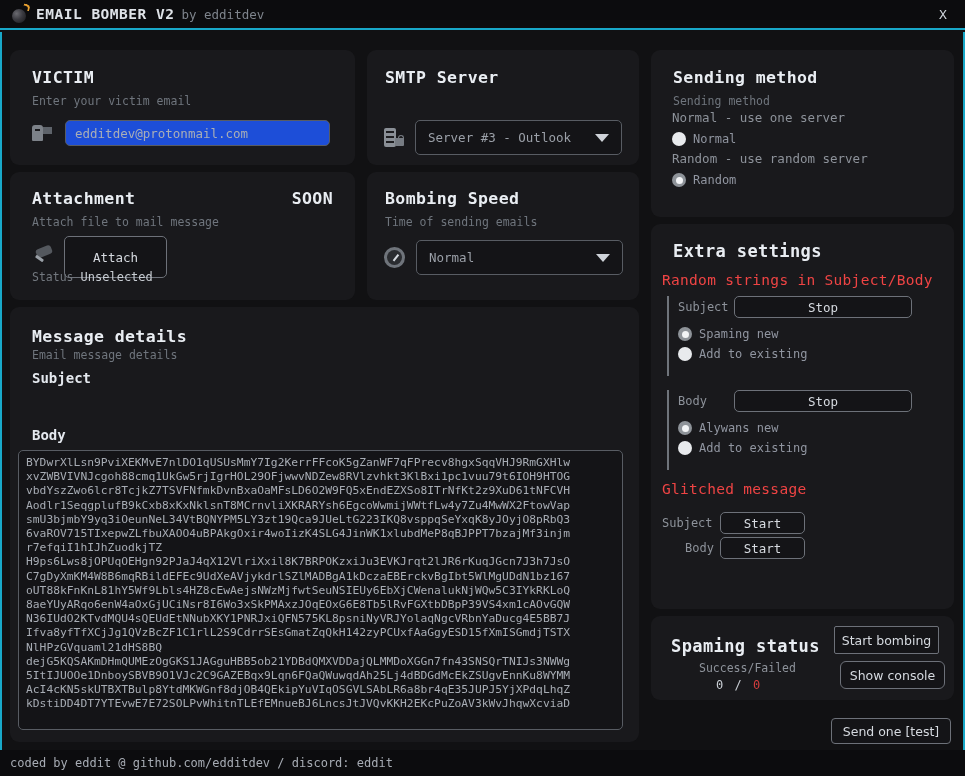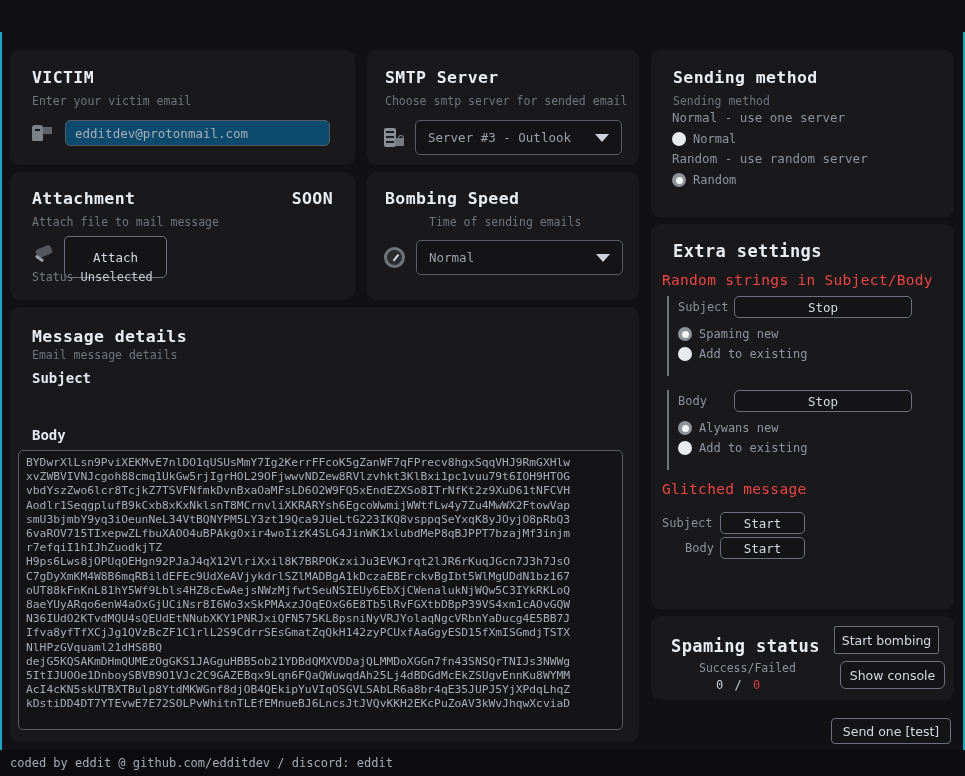--- a/index.html
+++ b/index.html
@@ -68,21 +68,21 @@
   .card-title {
     color: #e9edf2; font-size: 16.5px; font-weight: 700;
     letter-spacing: 0.4px;
   }
   .card-sub {
     color: #6f757d; font-size: 11.5px; margin-top: 3px;
   }
 
   
   .text-input {
-    background: #0c4a6e;
+    background: #1d4ed8;
     border: 1px solid #585c63;
     border-radius: 5px;
     color: #a9aeb6;
     font-family: "DejaVu Sans Mono", monospace;
     font-size: 12.5px;
     padding: 5px 9px;
     outline: none;
   }
   .select-box {
     position: relative;
@@ -252,20 +252,29 @@
   .edge-bottom {
     position: absolute; left: 0; bottom: 0;
     width: 965px; height: 2px; background: #18a8c8;
   }
 </style>
 </head>
 <body>
 
 <div id="app">
 
+  <div class="titlebar">
+    <div class="tb-icon">
+      <div class="bomb-body"></div>
+      <div class="bomb-fuse"></div>
+    </div>
+    <div class="tb-title">EMAIL BOMBER V2</div>
+    <div class="tb-by">by edditdev</div>
+    <div class="tb-close">X</div>
+  </div>
 
   <div class="edge-left"></div>
   <div class="edge-right"></div>
 
   <div class="content">
 
     <div class="card" style="left:10px; top:18px; width:345px; height:115px;">
       <div class="card-title" style="position:absolute; left:22px; top:18px;">VICTIM</div>
       <div class="card-sub" style="position:absolute; left:22px; top:41px;">Enter your victim email</div>
       <div style="position:absolute; left:22px; top:70px; display:flex; align-items:center;">
@@ -273,21 +282,20 @@
           <div class="mb-box"></div>
             <div class="mb-flag"></div>
             <div class="mb-slot"></div>
         </div>
         <input class="text-input" type="text" style="margin-left: 11px; width: 265px; height: 26px;" value="edditdev@protonmail.com">
       </div>
     </div>
 
     <div class="card" style="left:367px; top:18px; width:272px; height:115px;">
       <div class="card-title" style="position:absolute; left:18px; top:18px;">SMTP Server</div>
-      <div class="card-sub" style="position:absolute; left:18px; top:41px;">Choose smtp server for sended email</div>
       <div style="position:absolute; left:16px; top:70px; display:flex; align-items:center;">
         <div class="server-icon">
           <div class="sv-rack"></div>
           <div class="sv-line" style="top:4px;"></div>
           <div class="sv-line" style="top:9px;"></div>
           <div class="sv-line" style="top:14px;"></div>
           <div class="sv-lock"></div>
         </div>
         <div class="select-box" style="margin-left:10px; width:207px;">
           <div class="select-label">Server #3 - Outlook</div>
@@ -308,21 +316,21 @@
         <div class="btn btn-mono" style="margin-left:8px; width:103px; height:42px;">Attach</div>
       </div>
       <div style="position:absolute; left:22px; top:98px; display:flex; align-items:baseline;">
         <span style="color:#73787f; font-size:11.5px;">Status</span>
         <span style="color:#c8cdd3; font-size:12px; margin-left:7px;">Unselected</span>
       </div>
     </div>
 
     <div class="card" style="left:367px; top:140px; width:272px; height:128px;">
       <div class="card-title" style="position:absolute; left:18px; top:17px;">Bombing Speed</div>
-      <div class="card-sub" style="position:absolute; left:18px; top:40px;margin-left:44px;">Time of sending emails</div>
+      <div class="card-sub" style="position:absolute; left:18px; top:40px;">Time of sending emails</div>
       <div style="position:absolute; left:16px; top:68px; display:flex; align-items:center;">
         <div class="gauge-icon">
           <div class="g-outer"></div>
             <div class="g-inner"></div>
             <div class="g-needle"></div>
         </div>
         <div class="select-box" style="margin-left:9px; width:207px;">
           <div class="select-label">Normal</div>
           <div class="caret"></div>
         </div>

